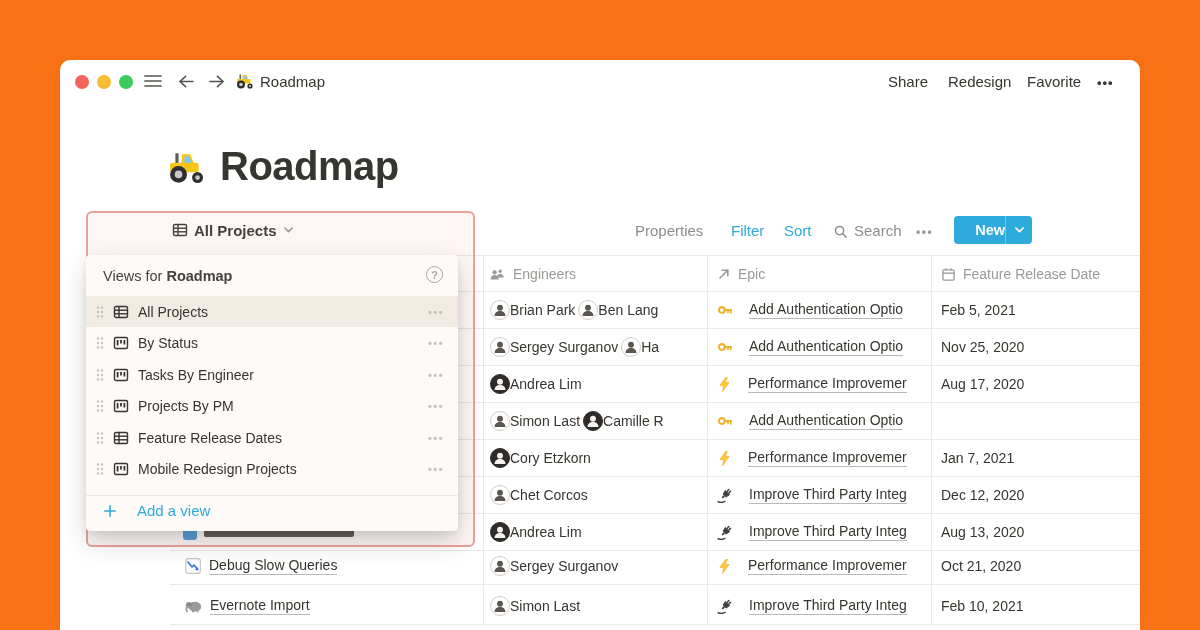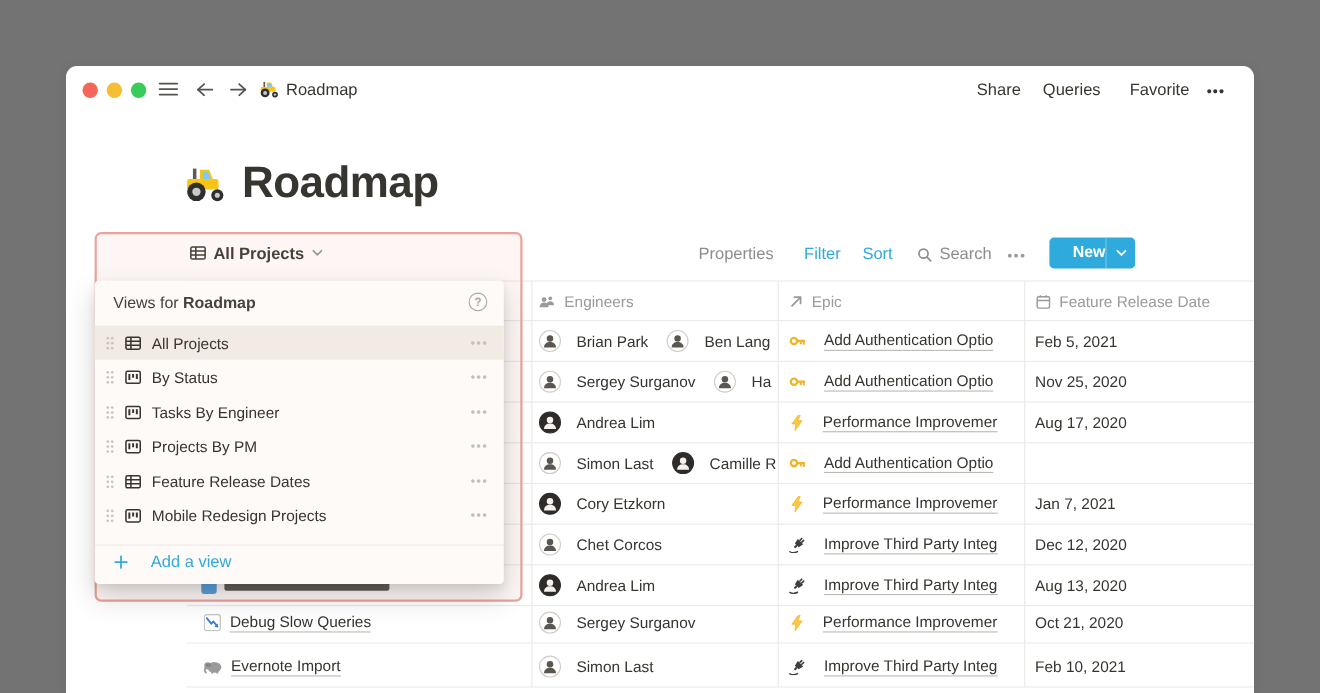--- a/index.html
+++ b/index.html
@@ -1,18 +1,18 @@
 <!DOCTYPE html>
 <html><head>
 <meta charset="utf-8">
 <style>
   * { margin:0; padding:0; box-sizing:border-box; }
   html,body { width:1200px; height:630px; }
   body { font-family:"Liberation Sans","DejaVu Sans",sans-serif; background:#F8F1E5; overflow:hidden; }
-  .stage { position:relative; width:1200px; height:630px; background:#737373; overflow:hidden; }
+  .stage { position:relative; width:1200px; height:630px; background:#f97316; overflow:hidden; }
   .card { position:absolute; left:60px; top:60px; width:1080px; height:570px; background:#FFFFFF;
           border-radius:10px 10px 0 0; box-shadow:0 2px 14px rgba(0,0,0,0.06); }
   .abs { position:absolute; }
   .ic { display:inline-block; vertical-align:middle; }
 
   
   .light { position:absolute; top:15px; width:14px; height:14px; border-radius:50%; }
   .tb-ic { position:absolute; color:#55534F; }
   .tb-title { position:absolute; top:13px; font-size:15px; font-weight:500; color:#37352F; }
   .tb-menu { position:absolute; top:13px; font-size:15px; color:#37352F; cursor:pointer; }
@@ -38,21 +38,21 @@
   
   .v-div { position:absolute; top:195px; width:1px; height:370px; background:#EAE9E6; }
   .thead { position:absolute; left:110px; top:195px; width:970px; height:37px;
            border-top:1px solid #E9E9E7; border-bottom:1px solid #E9E9E7; }
   .th { position:absolute; top:0; height:36px; display:flex; align-items:center; gap:7px;
         color:#9B9A97; font-size:14px; white-space:nowrap; overflow:hidden; }
   .trow { position:absolute; left:110px; width:970px; height:37px; border-bottom:1px solid #E9E9E7; }
   .cell { position:absolute; top:0; height:36px; display:flex; align-items:center;
           white-space:nowrap; overflow:hidden; }
   .c-proj { left:15px;  width:292px; gap:8px; }
-  .c-eng  { left:320px; width:218px; gap:14px; }
+  .c-eng  { left:320px; width:218px; gap:0; }
   .c-epic { left:547px; width:215px; gap:16px;align-items:center; }
   .c-date { left:771px; width:199px; font-size:14px; color:#37352F; }
   .ename { font-size:14px; color:#37352F; margin-right:3px; }
   .avatar { width:20px; height:20px; border-radius:50%; flex:0 0 auto; display:flex;
             align-items:center; justify-content:center; overflow:hidden;
             background:#FFFFFF; border:1px solid #CFCDC9; color:#5B5650; }
   .avatar.dark { background:#2E2B28; border-color:#2E2B28; color:#F4F2EF; }
   .pglink { font-size:14px; font-weight:500; color:#37352F; border-bottom:1px solid #BBB9B4;
             padding-bottom:1px; cursor:pointer; }
   .frag-ic { position:absolute; left:13px; top:12px; width:14px; height:14px; background:#4C9FE0; border-radius:3px; }
@@ -232,21 +232,21 @@
           <use href="#s-back"></use>
         </svg>
       <svg class="ic tb-ic" style="left:148px;top:15px" width="17" height="13">
           <use href="#s-fwd"></use>
         </svg>
       <svg class="ic abs" style="left:176px;top:12px" width="18" height="18">
           <use href="#s-tractor"></use>
         </svg>
       <span class="tb-title" style="left:200px">Roadmap</span>
       <span class="tb-menu" style="left:828px">Share</span>
-      <span class="tb-menu" style="left:888px">Queries</span>
+      <span class="tb-menu" style="left:888px">Redesign</span>
       <span class="tb-menu" style="left:967px">Favorite</span>
       <span class="tb-menu tb-more" style="left:1037px">•••</span>
     </div>
 
     <svg class="ic abs" style="left:108px;top:88px" width="38" height="38">
         <use href="#s-tractor"></use>
       </svg>
     <h1 class="page-title">Roadmap</h1>
 
     <div class="selector">

